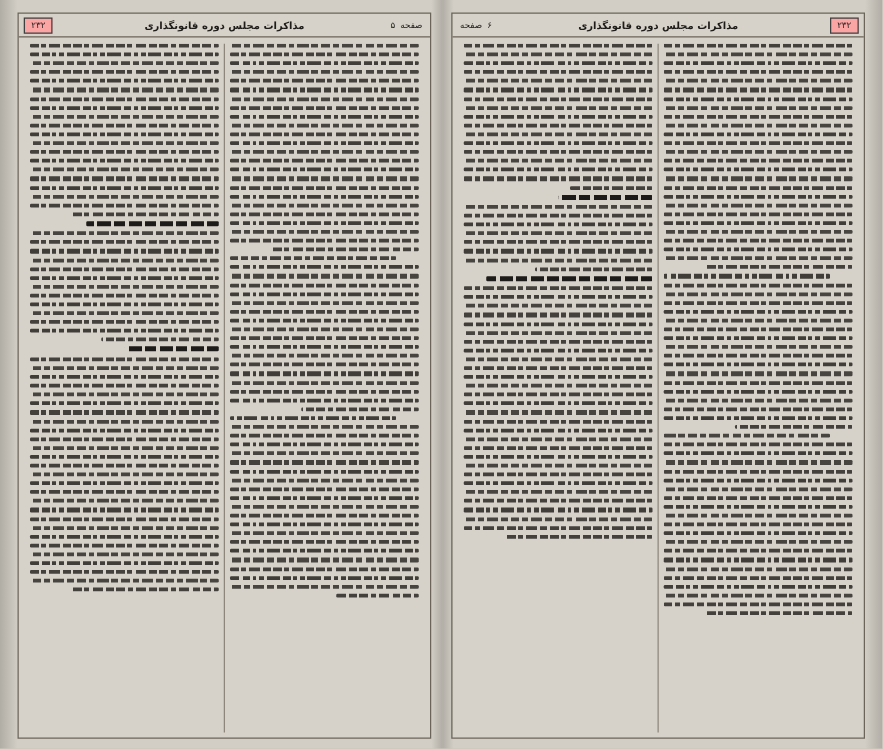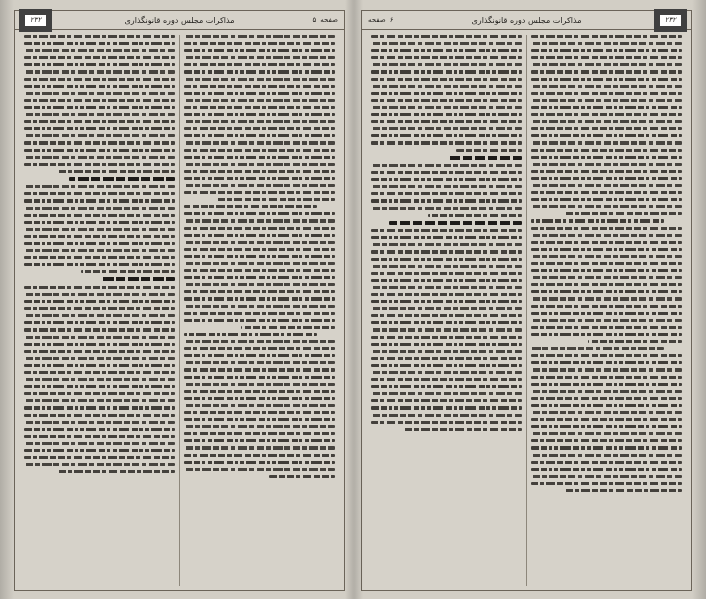--- a/index.html
+++ b/index.html
@@ -54,30 +54,29 @@
   .hdr .cell {
     white-space: nowrap;
     letter-spacing: .2px;
   }
   .hdr .spacer { flex: 1; }
   .hdr .center {
     position: absolute;
     left: 0; right: 0;
     text-align: center;
     font-size: 8px;
-    font-weight: normal;
+    font-weight: bold;
   }
   .hdr .boxnum {
-    border: 6px solid #404040;
+    border: 1px solid #404040;
     padding: 1px 5px 2px 5px;
     font-size: 7px;
     position: relative;
     z-index: 2;
-    background: #ffffff;
-    font-style: italic;
+    background: #fca5a5;
   }
   .hdr .side {
     position: relative;
     z-index: 2;
     background: #d6d2c9;
     padding: 0 2px;
     font-size: 7px;
   }
 
   

